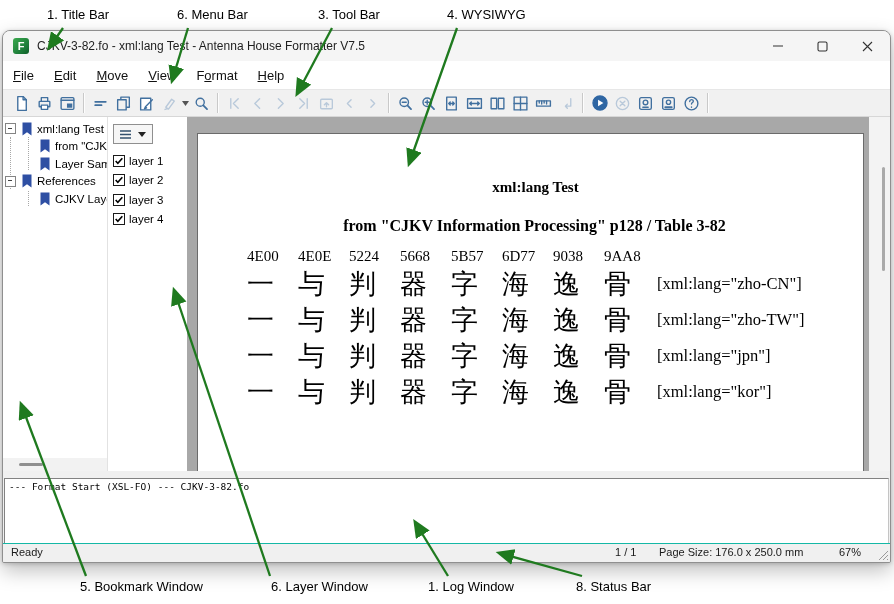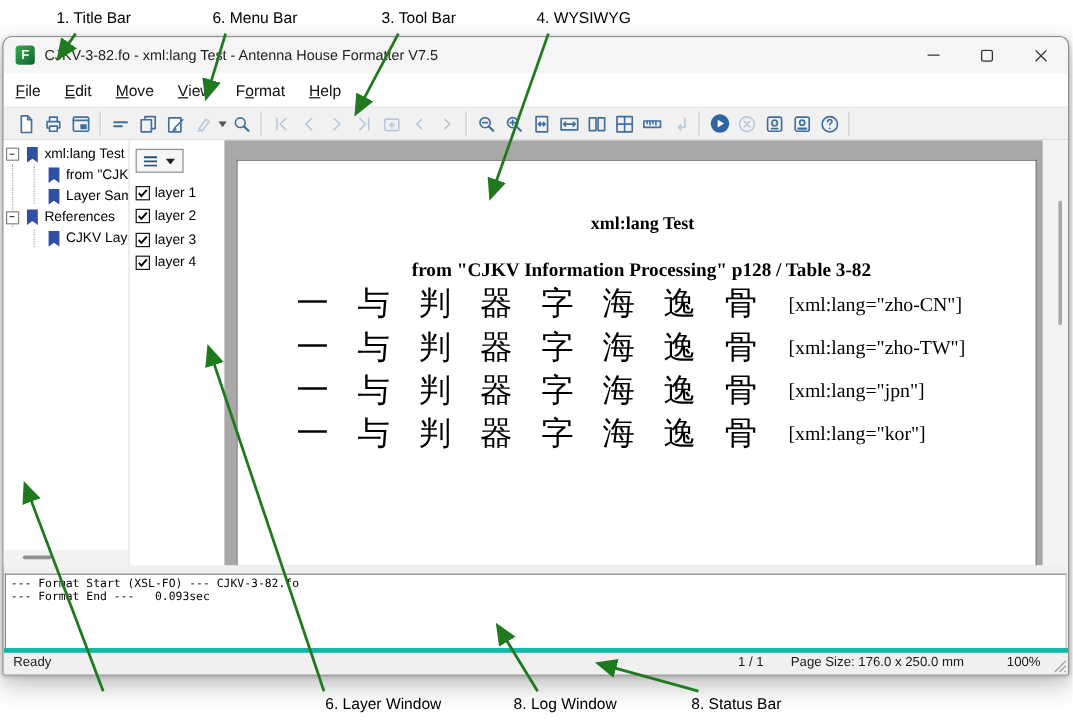--- a/index.html
+++ b/index.html
@@ -75,21 +75,21 @@
   .v-scroll{position:absolute;left:866px;top:0;width:23px;height:100%;background:#f3f3f3;}
   .v-thumb{position:absolute;left:13px;top:50px;width:3px;height:104px;background:#a9a9a9;border-radius:2px;}
 
   
   .logwin{position:absolute;left:1px;right:1px;top:447px;height:66px;background:#fff;
       border:1px solid;border-color:#828282 #c4c4c4 #c4c4c4 #828282;box-sizing:border-box;
       font-family:"DejaVu Sans Mono",monospace;font-size:9.5px;line-height:11px;color:#000;padding:2px 4px;}
   .log-line{white-space:pre;}
 
   
-  .statusbar{position:absolute;left:0;right:0;bottom:0;height:18px;background:#f0f0f0;border-top:4px solid #14b8a6;font-size:11px;color:#1a1a1a;}
+  .statusbar{position:absolute;left:0;right:0;bottom:0;height:18px;background:#f0f0f0;border-top:1px solid #14b8a6;font-size:11px;color:#1a1a1a;}
   .sb-item{position:absolute;top:2px;white-space:pre;}
   .sb-ready{left:8px;}
   .sb-page{left:584px;margin-left:28px;}
   .sb-size{left:656px;}
   .sb-zoom{left:836px;}
   .sb-grip{position:absolute;right:1px;bottom:1px;}
 </style>
 </head>
 <body>
 
@@ -403,20 +403,30 @@
               </span>
             <span>layer 4</span>
           </div>
         </div>
       </div>
 
       <div class="docview">
         <div class="page">
           <div class="doc-title">xml:lang Test</div>
           <div class="doc-subtitle">from "CJKV Information Processing" p128 / Table 3-82</div>
+          <div class="hex-row">
+            <span class="hex-cell">4E00</span>
+              <span class="hex-cell">4E0E</span>
+              <span class="hex-cell">5224</span>
+              <span class="hex-cell">5668</span>
+              <span class="hex-cell">5B57</span>
+              <span class="hex-cell">6D77</span>
+              <span class="hex-cell">9038</span>
+              <span class="hex-cell">9AA8</span>
+          </div>
           <div class="char-row">
             <span class="char-cell">一</span>
               <span class="char-cell">与</span>
               <span class="char-cell">判</span>
               <span class="char-cell">器</span>
               <span class="char-cell">字</span>
               <span class="char-cell">海</span>
               <span class="char-cell">逸</span>
               <span class="char-cell">骨</span>
             <span class="lang-label">[xml:lang="zho-CN"]</span>
@@ -457,28 +467,27 @@
         </div>
       </div>
 
       <div class="v-scroll">
         <div class="v-thumb"></div>
       </div>
     </div>
 
     <div class="logwin">
       <div class="log-line">--- Format Start (XSL-FO) --- CJKV-3-82.fo</div>
-      <div class="log-line">--- Format End ---   0.093sec</div>
     </div>
 
     <div class="statusbar">
       <span class="sb-item sb-ready">Ready</span>
       <span class="sb-item sb-page">1 / 1</span>
       <span class="sb-item sb-size">Page Size: 176.0 x 250.0 mm</span>
-      <span class="sb-item sb-zoom">100%</span>
+      <span class="sb-item sb-zoom">67%</span>
       <svg class="sb-grip" width="12" height="12" viewBox="0 0 12 12">
           <path d="M11 2L2 11M11 6L6 11M11 10l-1 1" stroke="#9a9a9a" stroke-width="1"></path>
         </svg>
     </div>
   </div>
 
   <svg class="anno-svg">
     <defs>
       <marker id="ah" markerWidth="9" markerHeight="8" refX="6.5" refY="3.5" orient="auto">
         <path d="M0 0L8 3.5 0 7z" fill="#1f7a1f"></path>
@@ -491,16 +500,17 @@
     <line x1="86" y1="576" x2="21" y2="404" stroke="#1f7a1f" stroke-width="2.3" marker-end="url(#ah)"></line>
     <line x1="270" y1="576" x2="174" y2="290" stroke="#1f7a1f" stroke-width="2.3" marker-end="url(#ah)"></line>
     <line x1="448" y1="576" x2="415" y2="522" stroke="#1f7a1f" stroke-width="2.3" marker-end="url(#ah)"></line>
     <line x1="582" y1="576" x2="499" y2="553" stroke="#1f7a1f" stroke-width="2.3" marker-end="url(#ah)"></line>
   </svg>
 
   <div class="anno-label" style="left:47px;top:7px;">1. Title Bar</div>
   <div class="anno-label" style="left:177px;top:7px;">6. Menu Bar</div>
   <div class="anno-label" style="left:318px;top:7px;">3. Tool Bar</div>
   <div class="anno-label" style="left:447px;top:7px;">4. WYSIWYG</div>
+  <div class="anno-label" style="left:80px;top:579px;">5. Bookmark Window</div>
   <div class="anno-label" style="left:271px;top:579px;">6. Layer Window</div>
-  <div class="anno-label" style="left:428px;top:579px;">8. Log Window</div>
+  <div class="anno-label" style="left:428px;top:579px;">1. Log Window</div>
   <div class="anno-label" style="left:576px;top:579px;">8. Status Bar</div>
 </div>
 
 </body></html>

